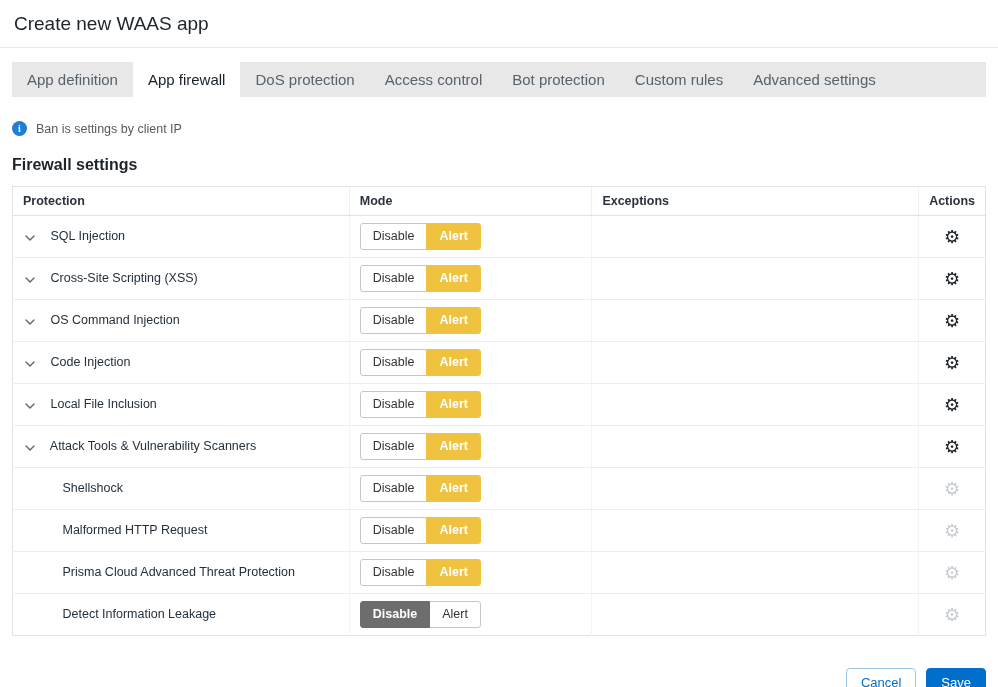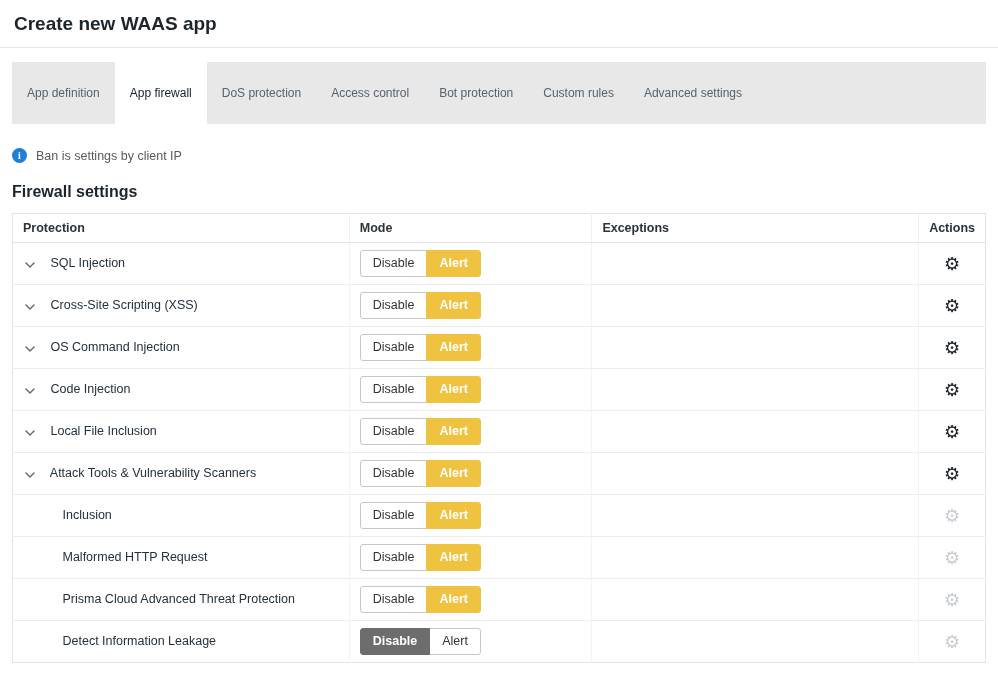--- a/index.html
+++ b/index.html
@@ -13,35 +13,35 @@
     position: relative;
   }
   
   .page-header {
     padding: 13px 14px 12px;
     border-bottom: 1px solid #e7e7e7;
   }
   .page-header h1 {
     margin: 0;
     font-size: 19px;
-    font-weight: 700;
+    font-weight: 400;
     color: #1c242c;
   }
   
   .tab-bar {
     margin: 14px 12px 0;
     background: #e8e8e8;
     display: flex;
     align-items: stretch;
   }
   .tab {
     background: transparent;
     border: none;
-    padding: 24px 15px;
-    font-size: 12px;
+    padding: 9px 15px;
+    font-size: 15px;
     font-family: inherit;
     color: #56626e;
     cursor: pointer;
     white-space: nowrap;
   }
   .tab.active {
     background: #ffffff;
     color: #17202a;
     font-weight: 400;
   }
@@ -350,21 +350,21 @@
     </td>
   </tr>
 
   <tr class="sub-row">
     <td class="cell-protection">
       <span class="chevron">
         <svg width="10" height="6" viewBox="0 0 10 6">
                 <polyline points="1,1 5,5 9,1" fill="none" stroke="currentColor" stroke-width="1.4" stroke-linecap="round" stroke-linejoin="round"></polyline>
               </svg>
       </span>
-      <span class="protection-name">Inclusion</span>
+      <span class="protection-name">Shellshock</span>
     </td>
     <td class="cell-mode">
       <div class="toggle-group">
         <button class="toggle-btn">Disable</button>
         <button class="toggle-btn selected-alert">Alert</button>
       </div>
     </td>
     <td class="cell-exceptions"></td>
     <td class="cell-actions">
       <span class="gear disabled">⚙</span>

